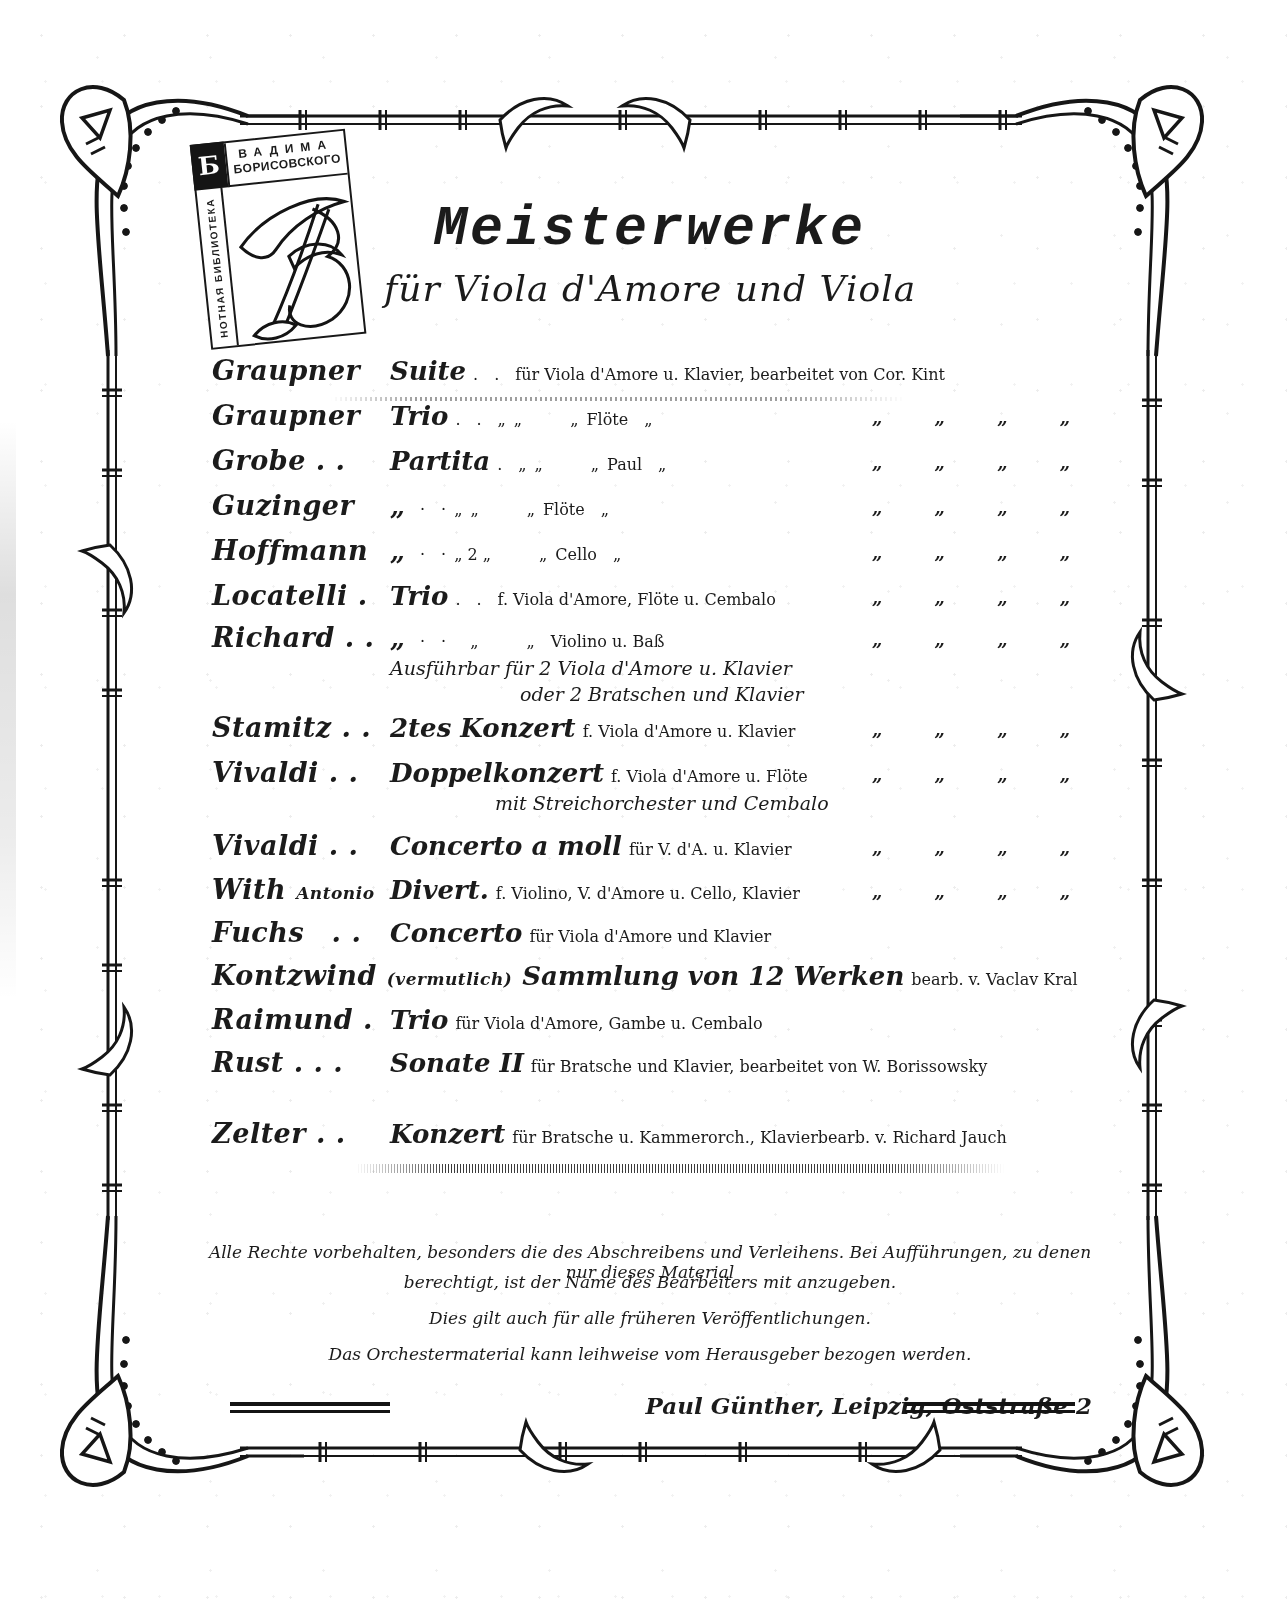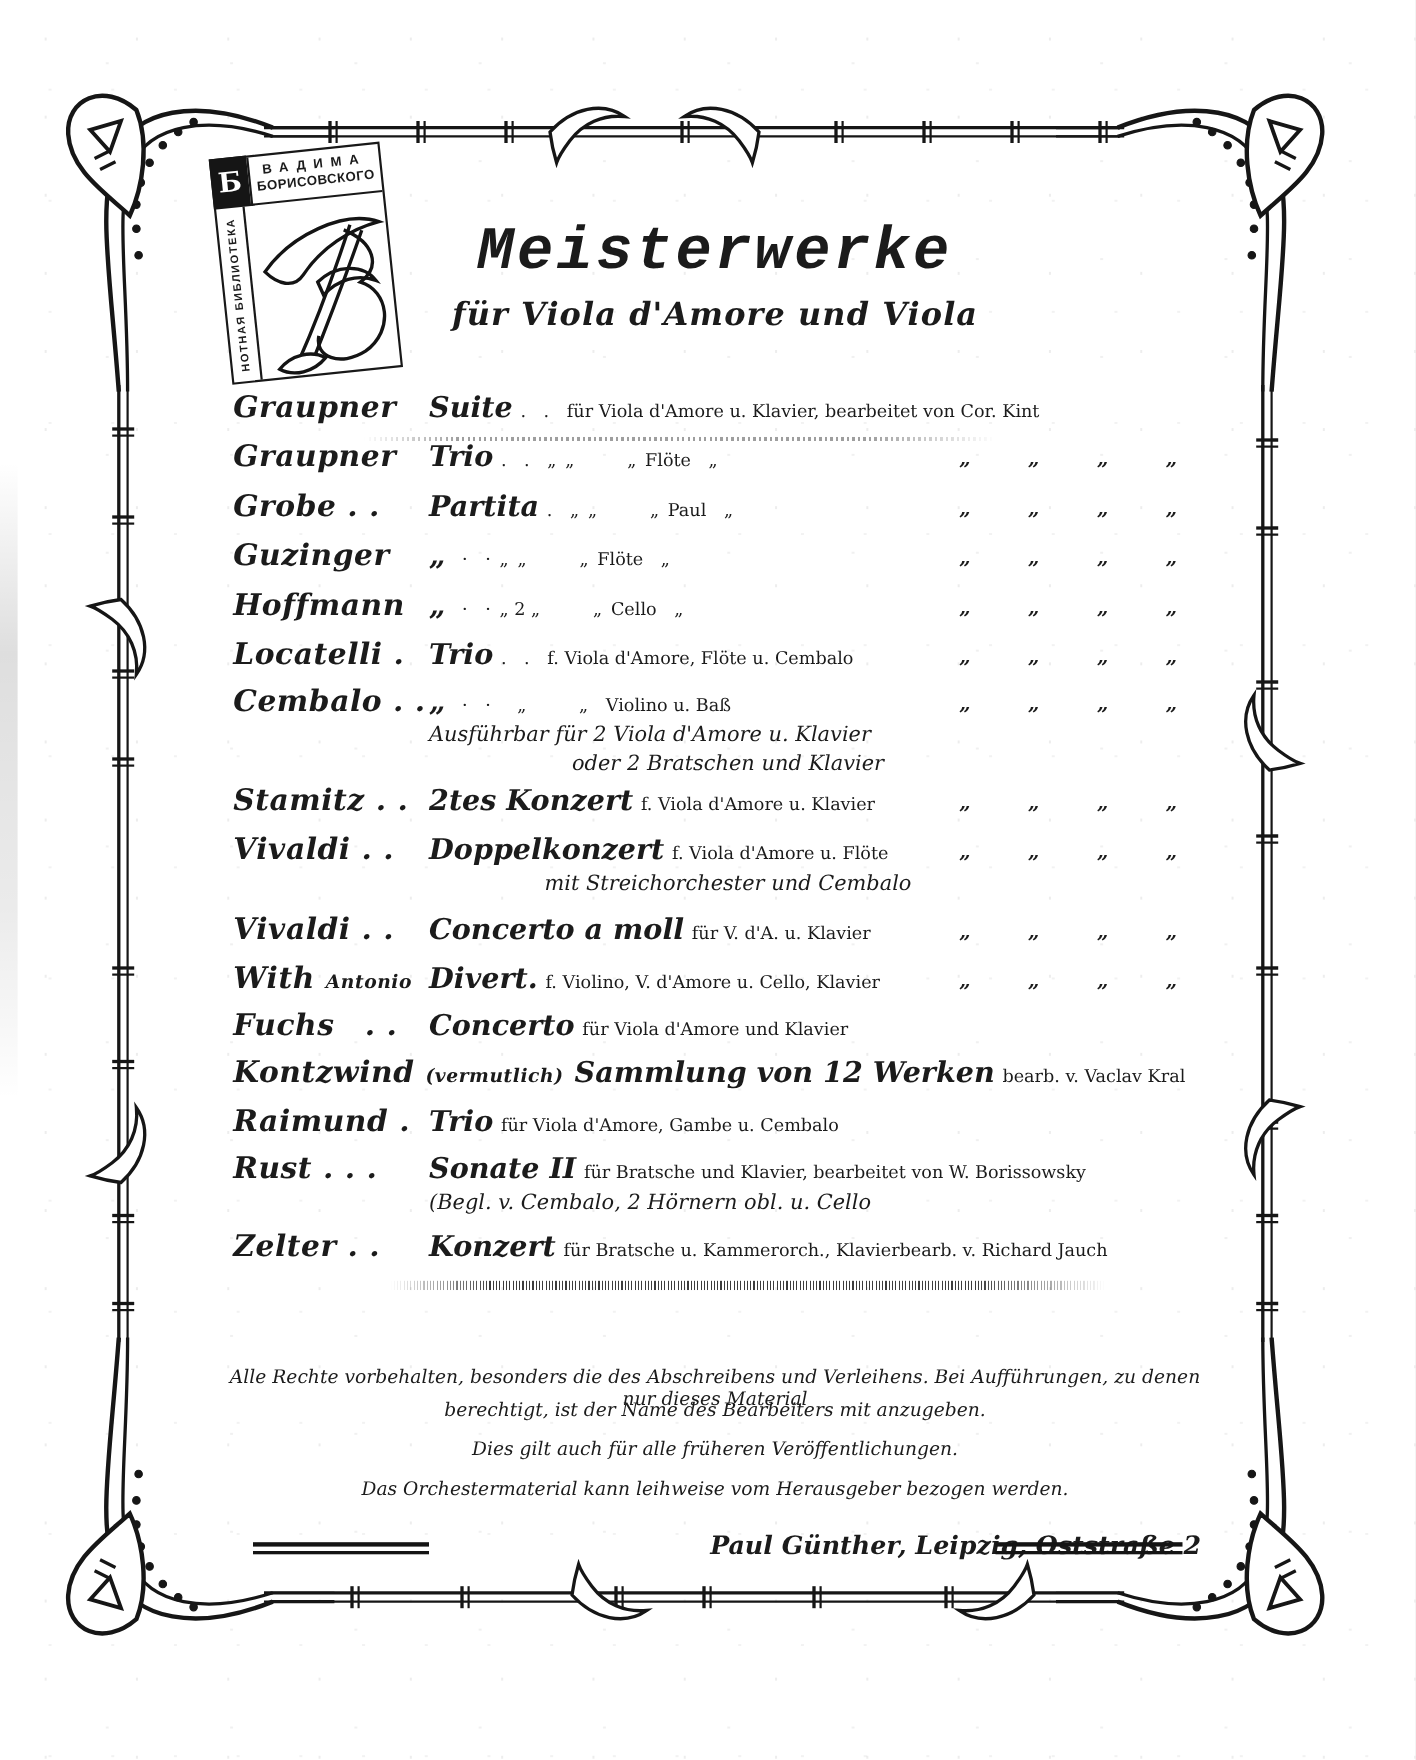--- a/index.html
+++ b/index.html
@@ -39,21 +39,21 @@
   }
   .stamp .band-side span{
     writing-mode:vertical-rl;transform:rotate(180deg);
     font-family:"Liberation Sans", sans-serif;font-weight:bold;font-size:10px;letter-spacing:1.5px;white-space:nowrap;
   }
   .stamp .mono{position:absolute;left:26px;top:44px;right:0;bottom:0;}
 
   
   .head{position:absolute;left:320px;top:198px;width:660px;text-align:center;z-index:2;}
   .head .title{font-size:55px;font-weight:bold;font-style:italic;letter-spacing:3px;font-family:Liberation Mono, monospace;}
-  .head .subtitle{font-size:29px;font-weight:bold;font-style:italic;letter-spacing:1px;margin-top:7px;}
+  .head .subtitle{font-size:36px;font-weight:normal;font-style:italic;letter-spacing:1px;margin-top:7px;}
 
   
   .catalog{position:absolute;left:212px;top:350px;width:885px;height:830px;z-index:2;}
   .row{position:absolute;left:0;right:0;}
   .line1{position:relative;white-space:nowrap;}
   .name{display:inline-block;min-width:178px;font-size:27px;font-weight:bold;font-style:italic;letter-spacing:.5px;}
   .note{font-size:17px;font-style:italic;margin-right:10px;}
   .work{font-size:26px;font-weight:bold;font-style:italic;}
   .detail{font-size:16px;margin-left:7px;}
   .ditto{position:absolute;left:660px;top:7px;width:200px;font-size:18px;font-weight:bold;font-style:italic;word-spacing:46px;}
@@ -226,21 +226,21 @@
 
     <div class="row" style="top:185px">
       <div class="line1"><span class="name">Hoffmann</span><span class="work">„</span><span class="detail"> ·  · „ 2 „   „ Cello „</span><span class="ditto">„ „ „ „</span></div>
     </div>
 
     <div class="row" style="top:230px">
       <div class="line1"><span class="name">Locatelli .</span><span class="work">Trio</span><span class="detail">.  .  f. Viola d'Amore, Flöte u. Cembalo</span><span class="ditto">„ „ „ „</span></div>
     </div>
 
     <div class="row" style="top:272px">
-      <div class="line1"><span class="name">Cembalo . .</span><span class="work">„</span><span class="detail"> ·  ·  „   „ Violino u. Baß</span><span class="ditto">„ „ „ „</span></div>
+      <div class="line1"><span class="name">Richard . .</span><span class="work">„</span><span class="detail"> ·  ·  „   „ Violino u. Baß</span><span class="ditto">„ „ „ „</span></div>
       <div class="cont i1">Ausführbar für 2 Viola d'Amore u. Klavier</div>
       <div class="cont i2">oder 2 Bratschen und Klavier</div>
     </div>
 
     <div class="row" style="top:362px">
       <div class="line1"><span class="name">Stamitz . .</span><span class="work">2tes Konzert</span><span class="detail">f. Viola d'Amore u. Klavier</span><span class="ditto">„ „ „ „</span></div>
     </div>
 
     <div class="row" style="top:407px">
       <div class="line1"><span class="name">Vivaldi . .</span><span class="work">Doppelkonzert</span><span class="detail">f. Viola d'Amore u. Flöte</span><span class="ditto">„ „ „ „</span></div>
@@ -262,21 +262,20 @@
     <div class="row" style="top:610px">
       <div class="line1"><span class="name"><span>Kontzwind</span> <span class="note">(vermutlich)</span></span><span class="work">Sammlung von 12 Werken</span><span class="detail">bearb. v. Vaclav Kral</span></div>
     </div>
 
     <div class="row" style="top:654px">
       <div class="line1"><span class="name">Raimund .</span><span class="work">Trio</span><span class="detail">für Viola d'Amore, Gambe u. Cembalo</span></div>
     </div>
 
     <div class="row" style="top:697px">
       <div class="line1"><span class="name">Rust . . .</span><span class="work">Sonate II</span><span class="detail">für Bratsche und Klavier, bearbeitet von W. Borissowsky</span></div>
-      <div class="cont i1">(Begl. v. Cembalo, 2 Hörnern obl. u. Cello</div>
     </div>
 
     <div class="row" style="top:768px">
       <div class="line1"><span class="name">Zelter . .</span><span class="work">Konzert</span><span class="detail">für Bratsche u. Kammerorch., Klavierbearb. v. Richard Jauch</span></div>
     </div>
 
   </div>
 
   <div class="divider"></div>
 

